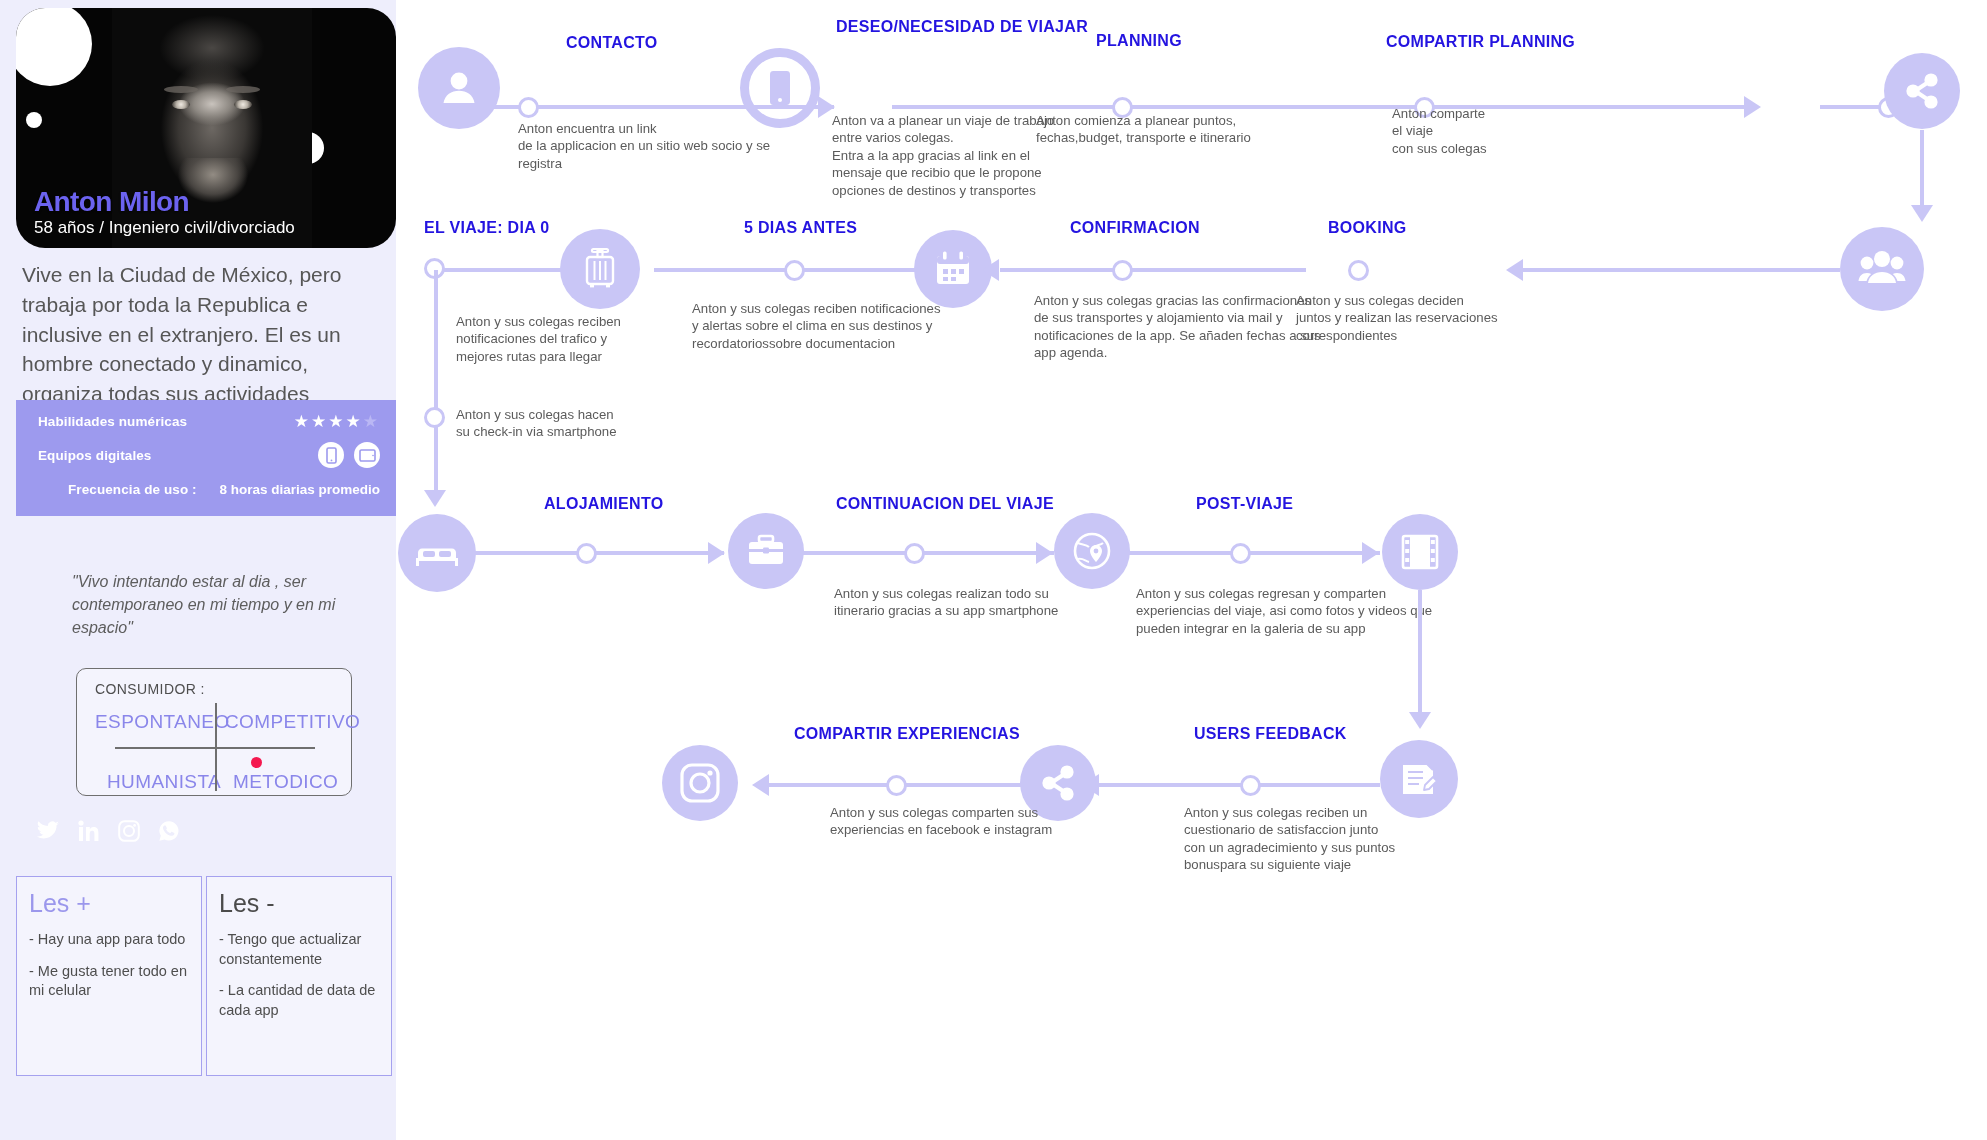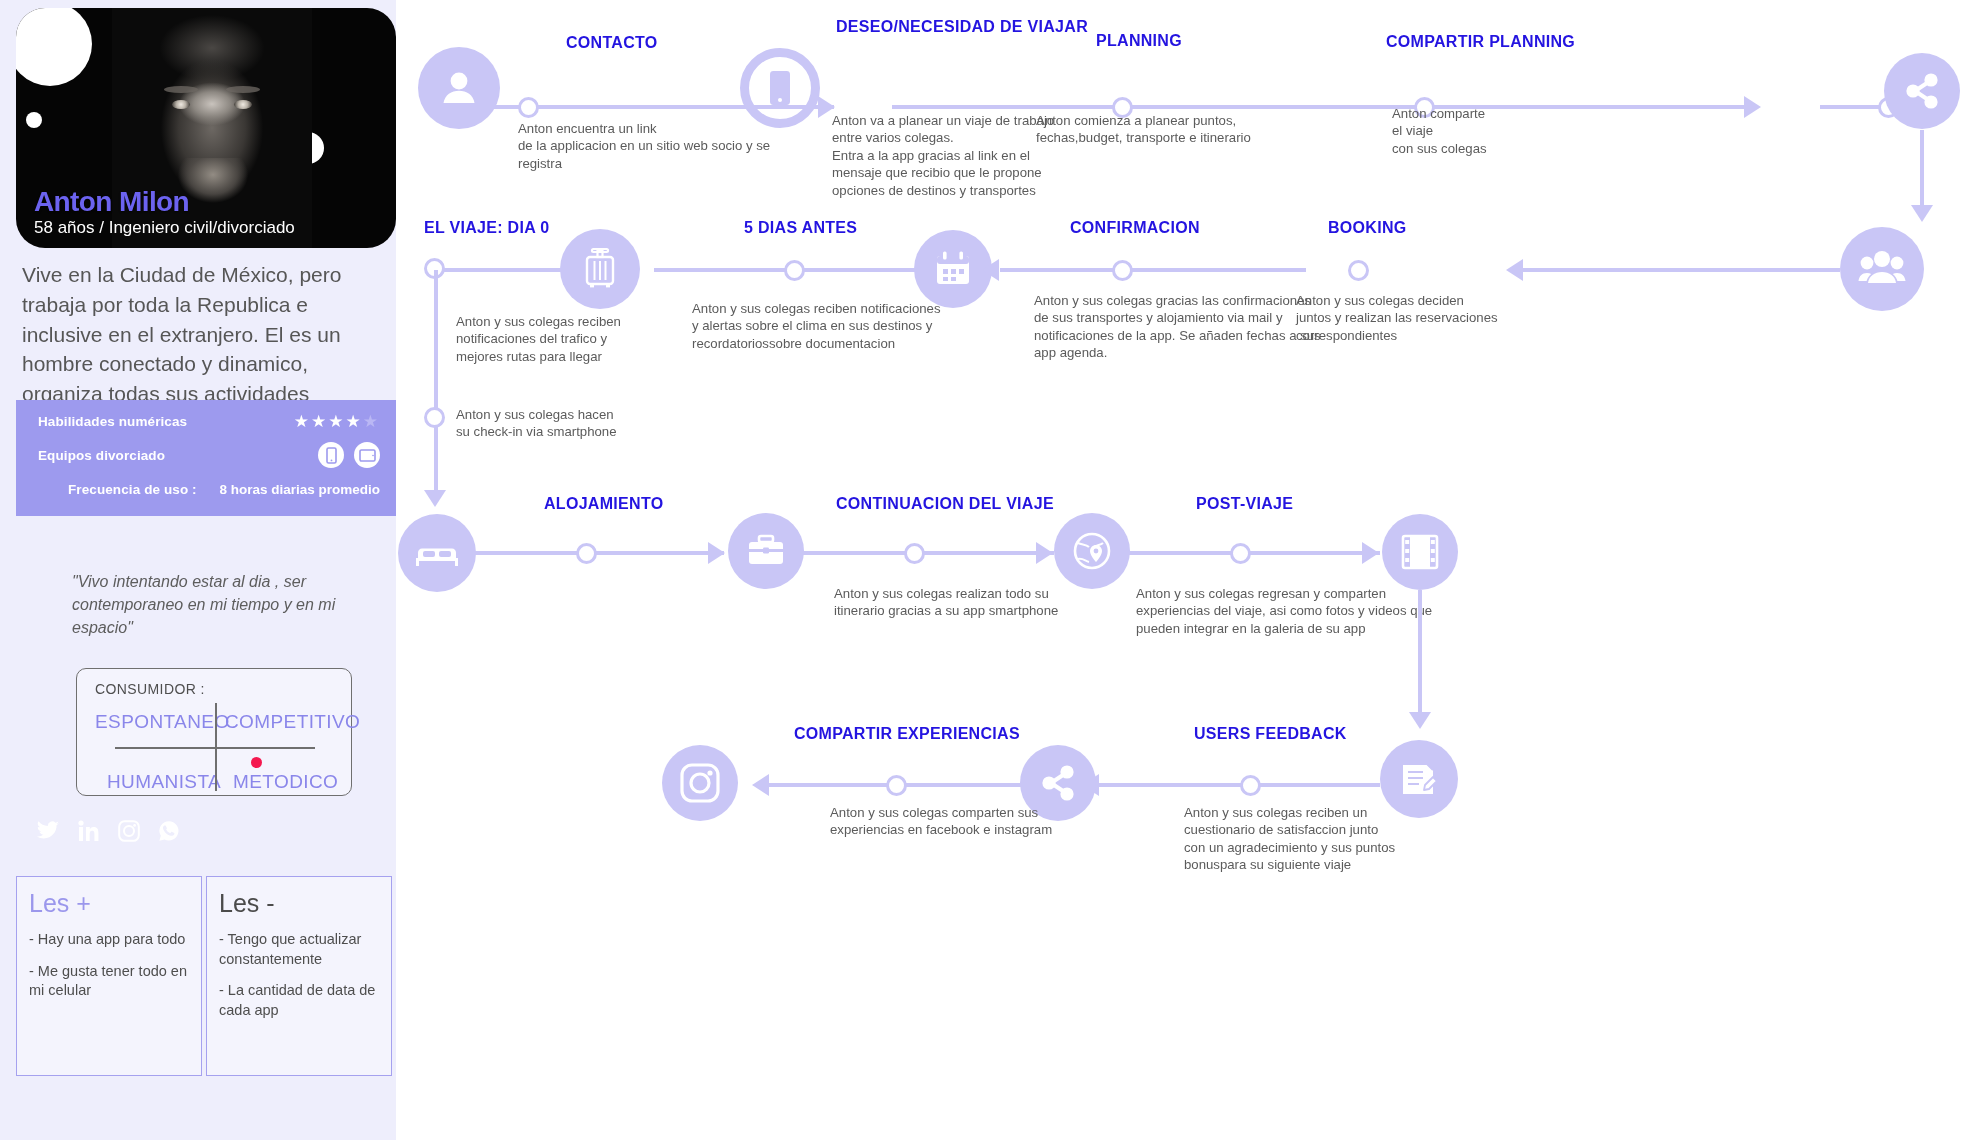--- a/index.html
+++ b/index.html
@@ -183,21 +183,21 @@
     <div class="bio">Vive en la Ciudad de México, pero trabaja por toda la Republica e inclusive en el extranjero. El es un hombre conectado y dinamico, organiza todas sus actividades profesionales y sociales en sus aplicaciones.</div>
 
     <div class="stats">
       <div class="stat-row" style="top:8px;">
         <span class="stat-label">Habilidades numéricas</span>
         <span class="stars">
           <span class="star-on">★</span><span class="star-on">★</span><span class="star-on">★</span><span class="star-on">★</span><span class="star-off">★</span>
         </span>
       </div>
       <div class="stat-row" style="top:42px;">
-        <span class="stat-label">Equipos divorciado</span>
+        <span class="stat-label">Equipos digitales</span>
         <span class="devbadges">
           <span class="devbadge">
             <svg width="11" height="17" viewBox="0 0 11 17">
                 <rect x="1" y="1" width="9" height="15" rx="1.6" fill="none" stroke="#9d9aee" stroke-width="1.6"></rect>
                 <circle cx="5.5" cy="13.4" r="0.9" fill="#9d9aee"></circle>
               </svg>
           </span>
           <span class="devbadge">
             <svg width="17" height="13" viewBox="0 0 17 13">
                 <rect x="1" y="1" width="15" height="11" rx="1.4" fill="none" stroke="#9d9aee" stroke-width="1.6"></rect>

